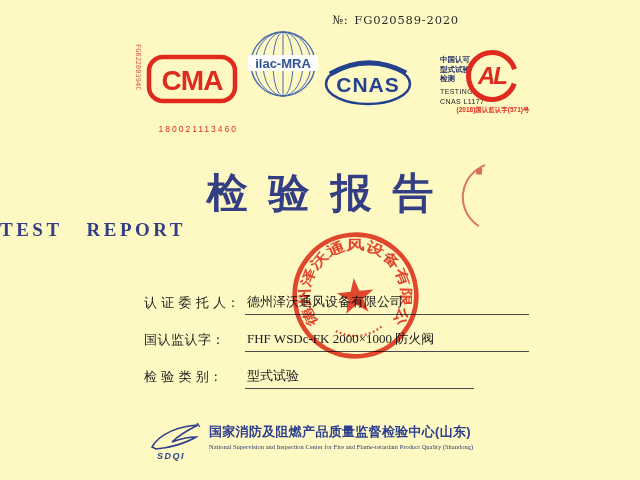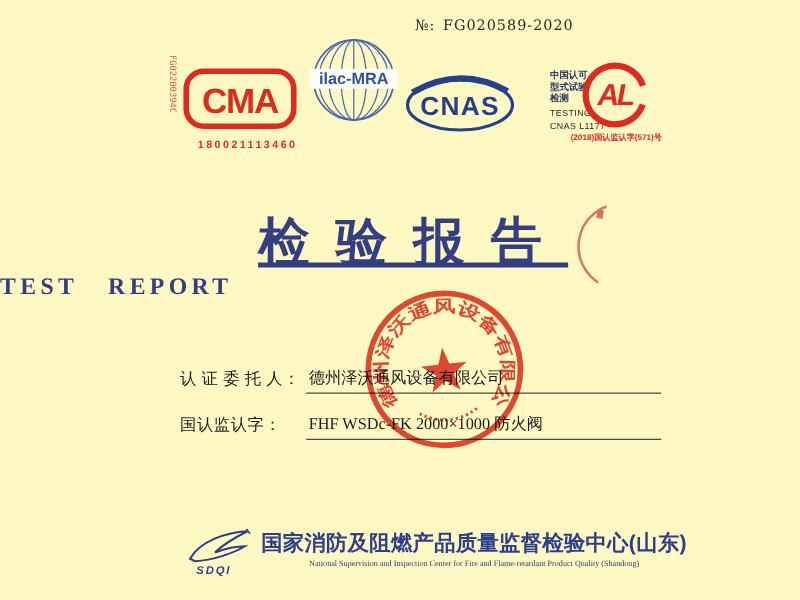--- a/index.html
+++ b/index.html
@@ -8,34 +8,34 @@
 
   
   .report-no{position:absolute;left:332px;top:13px;font-family:"DejaVu Serif","Liberation Serif",serif;
              font-size:11.5px;color:#2a2a2a;letter-spacing:.8px;}
   .report-no .lbl{margin-right:6px;}
   .left-code{position:absolute;left:134px;top:44px;height:74px;writing-mode:vertical-rl;
              font-family:"DejaVu Sans Mono",monospace;font-size:7px;color:#cf4236;opacity:.85;}
 
   
   .cma-block{position:absolute;left:146px;top:54px;width:92px;text-align:right;}
-  .cma-num{margin-top:1px;font-size:8.5px;font-weight:700;color:#e02a1e;letter-spacing:2px;}
+  .cma-num{margin-top:16px;font-size:8.5px;font-weight:400;color:#e02a1e;letter-spacing:2px;}
   .ilac-block{position:absolute;left:248px;top:29px;}
   .cnas-block{position:absolute;left:324px;top:60px;}
   .cnas-side{position:absolute;left:440px;top:55px;}
   .cnas-side .cn{font-size:7.5px;font-weight:700;color:#2a3668;line-height:9.5px;}
   .cnas-side .en{font-size:7px;color:#222;line-height:10px;letter-spacing:.4px;}
   .cnas-side .en.first{margin-top:3px;}
   .cal-block{position:absolute;left:464px;top:48px;width:56px;text-align:left;}
   .cal-caption{position:absolute;left:448px;top:106px;width:90px;text-align:center;
                font-size:6.5px;color:#e02a1e;font-weight:700;}
 
   
   .title-cn{position:absolute;left:0;right:0;top:166px;margin:0;text-align:center;
-            font-size:41px;font-weight:700;color:#333e85;letter-spacing:21px;padding-left:21px;text-decoration:underline;}
+            font-size:41px;font-weight:700;color:#333e85;letter-spacing:21px;padding-left:21px;}
   .title-en{position:absolute;left:0;right:0;top:219px;text-align:left;
             font-family:"Liberation Serif","DejaVu Serif",serif;font-weight:700;
             font-size:19px;color:#333e85;letter-spacing:3.5px;word-spacing:16px;}
 
   
   .edge-seal{position:absolute;left:452px;top:156px;width:30px;height:76px;overflow:hidden;
              transform:rotate(6deg);z-index:4;opacity:.8;}
   .edge-seal svg{position:absolute;left:0;top:0;}
   .edge-seal-text{position:absolute;left:6px;top:6px;width:22px;height:64px;overflow:hidden;
                   writing-mode:vertical-rl;font-size:6px;line-height:7px;color:#cf5048;}
@@ -50,21 +50,21 @@
   .row1{top:293px;} .row1 .fvalue{width:282px;}
   .row2{top:330px;} .row2 .fvalue{width:282px;}
   .row3{top:367px;} .row3 .fvalue{width:227px;}
 
   
   .stamp{position:absolute;left:291px;top:231px;width:129px;height:129px;z-index:5;
          mix-blend-mode:multiply;opacity:.9;transform:rotate(-6deg);}
 
   
   .footer{position:absolute;left:150px;top:423px;display:flex;gap:7px;align-items:flex-start;}
-  .org-cn{font-size:17px;font-weight:700;color:#2c3e8c;letter-spacing:.3px;white-space:nowrap;}
+  .org-cn{font-size:13px;font-weight:700;color:#2c3e8c;letter-spacing:.3px;white-space:nowrap;}
   .org-en{margin-top:2px;text-align:center;font-family:"Liberation Serif","DejaVu Serif",serif;
           font-size:6.5px;color:#2e3a6e;white-space:nowrap;}
 </style>
 </head>
 <body>
 
 <div class="page">
 
   <div class="report-no">
     <span class="lbl">№:</span><span>FG020589-2020</span>
@@ -125,20 +125,23 @@
     </svg>
     <div class="edge-seal-text">国家消防及阻燃产品质量监督检验中心</div>
   </div>
 
   <div class="field-row row1">
     <span class="flabel">认 证 委 托 人：</span><span class="fvalue">德州泽沃通风设备有限公司</span>
   </div>
   <div class="field-row row2">
     <span class="flabel">国认监认字：</span><span class="fvalue">FHF WSDc-FK 2000×1000 防火阀</span>
   </div>
+  <div class="field-row row3">
+    <span class="flabel">检 验 类 别：</span><span class="fvalue">型式试验</span>
+  </div>
 
   <div class="stamp">
     <svg width="129" height="129" viewBox="0 0 140 140">
       <defs>
         <path id="stampArc" d="M 29 98.7 A 50 50 0 1 1 111 98.7" fill="none"></path>
       </defs>
       <circle cx="70" cy="70" r="66" fill="none" stroke="#de3526" stroke-width="5"></circle>
       <text font-size="14.5" font-weight="700" fill="#de3526">
         <textPath href="#stampArc" startOffset="4" textLength="240" lengthAdjust="spacingAndGlyphs">德州泽沃通风设备有限公司</textPath>
       </text>

